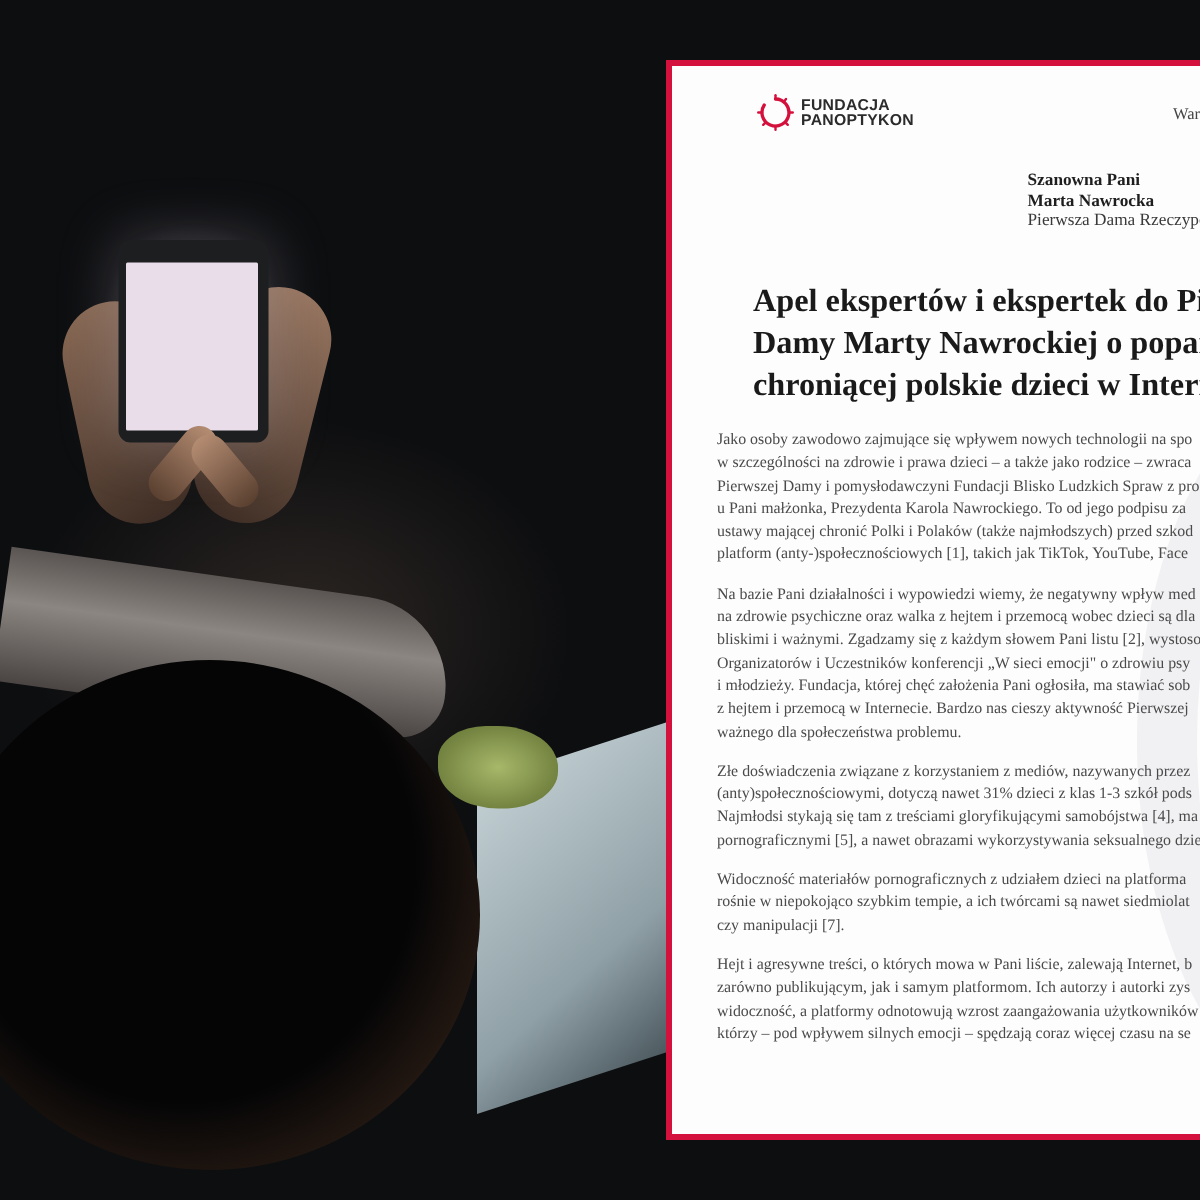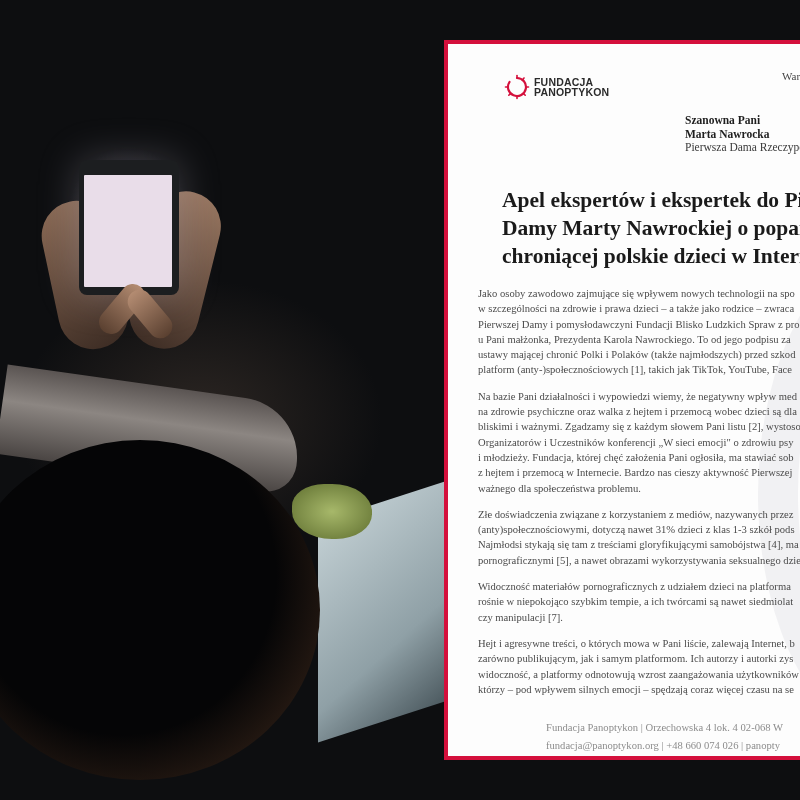--- a/index.html
+++ b/index.html
@@ -59,21 +59,21 @@
       border: 4px solid #d4103c;
       box-sizing: border-box;
       overflow: hidden;
       color: #2a2a2a;
     }
     .watermark {
       position: absolute; left: 310px; top: 200px; width: 200px; height: 420px;
       border: 40px solid #f1f1f3; border-radius: 50%; border-right-color: transparent;
     }
     .logo {
-      position: absolute; left: 56px; top: 18px; display: flex; align-items: center; margin-top: 12px;
+      position: absolute; left: 56px; top: 18px; display: flex; align-items: center;
     }
     .logo svg { width: 26px; height: 26px; }
     .logo-text {
       margin-left: 4px; font-family: "Liberation Sans", sans-serif; font-weight: bold;
       font-size: 10.5px; line-height: 10px; color: #2b2b2b; letter-spacing: 0.2px;
     }
     .place {
       position: absolute; left: 334px; top: 26px; font-size: 11px; color: #444;
       white-space: nowrap;
     }
@@ -183,17 +183,13 @@
       <span class="line">czy manipulacji [7].</span>
     </p>
     <p class="para">
       <span class="line">Hejt i agresywne treści, o których mowa w Pani liście, zalewają Internet, b</span>
       <span class="line">zarówno publikującym, jak i samym platformom. Ich autorzy i autorki zys</span>
       <span class="line">widoczność, a platformy odnotowują wzrost zaangażowania użytkowników</span>
       <span class="line">którzy – pod wpływem silnych emocji – spędzają coraz więcej czasu na se</span>
     </p>
   </div>
 
-  <div class="footer">
-    <div>Fundacja Panoptykon  |  Orzechowska 4 lok. 4 02-068 W</div>
-    <div>fundacja@panoptykon.org  |  +48 660 074 026  |  panopty</div>
-  </div>
 </div>
 
 </body></html>

